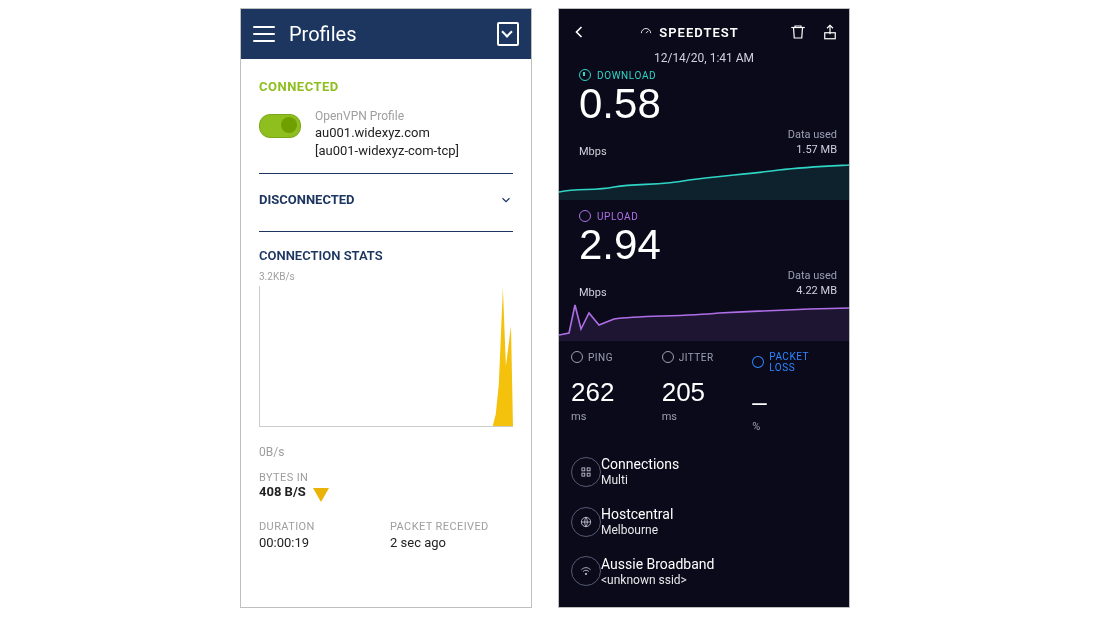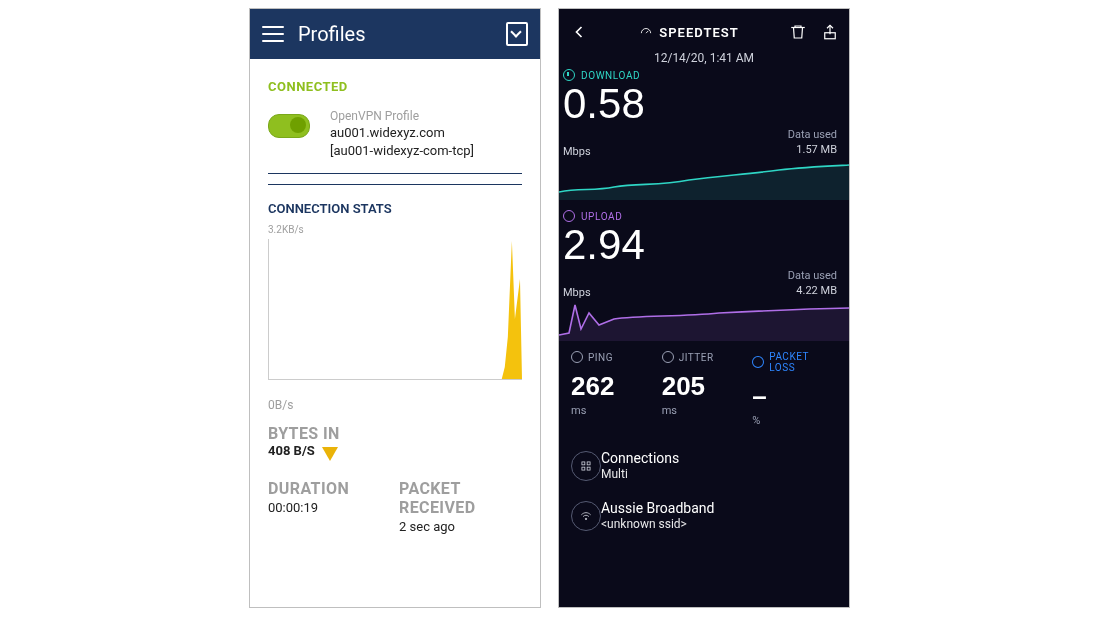--- a/index.html
+++ b/index.html
@@ -1,85 +1,85 @@
 <!DOCTYPE html>
 <html><head>
 <meta charset="utf-8">
 <style>
   html,body{margin:0;padding:0;font-family:-apple-system,BlinkMacSystemFont,"Segoe UI",Roboto,Arial,sans-serif;background:#fff}
   .stage{width:1110px;height:617px;position:relative}
   .phone{position:absolute;top:8px;width:292px;height:600px;border:1px solid #bfbfbf;box-sizing:border-box;overflow:hidden}
-  .phone-left{left:249px;background:#fff}
+  .phone-left{left:240px;background:#fff}
   .phone-right{left:558px;background:#0a0a1a;color:#fff}
 
   
   .ovpn-hdr{height:50px;background:#1c3660;color:#fff;display:flex;align-items:center;padding:0 12px;justify-content:space-between}
   .ovpn-hdr-left{display:flex;align-items:center;gap:14px}
   .burger{width:22px;height:16px;display:flex;flex-direction:column;justify-content:space-between}
   .burger span{display:block;height:2px;background:#fff;border-radius:1px}
   .ovpn-title{font-size:20px;font-weight:400}
   .import-ic{width:18px;height:20px;border:2px solid #fff;border-radius:2px;position:relative}
   .import-ic:after{content:"";position:absolute;left:4px;top:4px;width:6px;height:6px;border-left:2px solid #fff;border-bottom:2px solid #fff;transform:rotate(-45deg)}
   .ovpn-body{padding:20px 18px 8px 18px;color:#1c3660;font-size:13px}
   .ovpn-connected{color:#8fbf1f;font-weight:700;letter-spacing:.5px;font-size:13px;margin-bottom:14px}
-  .ovpn-prof{display:flex;gap:20px;align-items:flex-start;margin-bottom:14px}
+  .ovpn-prof{display:flex;gap:14px;align-items:flex-start;margin-bottom:14px}
   .ovpn-toggle{width:40px;height:22px;border-radius:11px;background:#8fbf1f;position:relative;flex:0 0 40px;border:1px solid #7aa81a;margin-top:6px}
   .ovpn-toggle:after{content:"";position:absolute;width:16px;height:16px;border-radius:50%;background:#6fa000;top:2px;right:3px}
   .ovpn-prof-text{line-height:1.35}
   .ovpn-prof-cap{color:#9e9e9e;font-size:12px}
   .ovpn-prof-main{color:#222;font-size:13px}
   .ovpn-hr{border:none;border-top:1px solid #1c3660;margin:10px 0 0 0}
   .ovpn-disc{display:flex;align-items:center;justify-content:space-between;padding:18px 0 14px 0;font-weight:700;font-size:13px;color:#1c3660}
   .chev{width:14px;height:14px}
   .chev svg{width:14px;height:14px;fill:none;stroke:#1c3660;stroke-width:2}
   .ovpn-stats-h{color:#1c3660;font-weight:600;font-size:13px;padding:16px 0 8px 0}
   .ovpn-graph{position:relative;height:140px;border-left:1px solid #ccc;border-bottom:1px solid #ccc;margin-top:4px}
   .ovpn-graph svg{position:absolute;inset:0;width:100%;height:100%}
   .ovpn-bytes{display:flex;gap:8px;margin-top:12px}
   .ovpn-bytes .cell{flex:1}
-  .cap{color:#9e9e9e;font-size:16px;font-weight:700;letter-spacing:.4px}
+  .cap{color:#9e9e9e;font-size:11px;font-weight:400;letter-spacing:.4px}
   .val{color:#222;font-size:13px;font-weight:700;margin-top:2px}
   .arrow{display:inline-block;width:0;height:0;vertical-align:middle}
   .arrow.down{border-left:8px solid transparent;border-right:8px solid transparent;border-top:14px solid #eab308;position:relative;top:2px;margin-left:4px}
   .arrow.up{border-left:8px solid transparent;border-right:8px solid transparent;border-bottom:14px solid #f97316;position:relative;top:-2px;margin-right:6px}
   .ovpn-bot{display:flex;gap:8px;margin-top:20px}
   .ovpn-bot .cell{flex:1}
 
   
   .st-hdr{height:46px;display:flex;align-items:center;justify-content:space-between;padding:0 10px}
   .st-back{width:20px;height:20px}
   .st-back svg{width:20px;height:20px;fill:none;stroke:#fff;stroke-width:2}
   .st-title{display:flex;align-items:center;gap:6px;font-size:13px;letter-spacing:1px;font-weight:600}
   .st-title .gauge{width:14px;height:14px}
   .st-title .gauge svg{width:14px;height:14px;fill:none;stroke:#fff;stroke-width:1.5}
   .st-hdr-icons{display:flex;gap:14px}
   .st-ic{width:18px;height:18px}
   .st-ic svg{width:18px;height:18px;fill:none;stroke:#fff;stroke-width:1.6}
   .st-date{text-align:center;font-size:12px;color:#cfd2dc;margin-top:-4px;}
 
-  .st-sec{padding:4px 12px 0 4px}
+  .st-sec{padding:4px 12px 0 20px}
   .st-caprow{display:flex;align-items:center;gap:6px;font-size:10px;letter-spacing:.6px}
   .st-caprow.dl{color:#2fd6c5}
   .st-caprow.ul{color:#b06fe8}
   .ring{width:10px;height:10px;border:1.5px solid currentColor;border-radius:50%;display:inline-block;position:relative}
   .ring.dl:after{content:"";position:absolute;left:3px;top:2px;width:2px;height:4px;background:currentColor}
   .st-big{font-size:42px;font-weight:300;line-height:1;margin-top:2px;font-family:"Helvetica Neue",Arial,sans-serif}
   .st-unit{font-size:11px;color:#cfd2dc;margin-top:20px}
   .st-valrow{display:flex;justify-content:space-between;align-items:flex-end}
   .st-du{text-align:right;font-size:11px;color:#cfd2dc;line-height:1.35}
   .st-sub{color:#9aa0b4}
 
   .st-wave{height:42px;position:relative;margin-bottom:6px}
   .st-wave svg{width:100%;height:100%}
 
   .st-metrics{display:flex;padding:4px 12px 10px 12px;gap:6px}
   .st-metric{flex:1}
   .st-mcap{display:flex;align-items:center;gap:5px;color:#9aa0b4;font-size:10px;letter-spacing:.5px}
   .st-mcap .mic{width:10px;height:10px;border:1.3px solid #9aa0b4;border-radius:50%;display:inline-block}
-  .st-mval{font-size:26px;font-weight:700;margin-top:8px;font-family:"Helvetica Neue",Arial,sans-serif}
+  .st-mval{font-size:26px;font-weight:400;margin-top:14px;font-family:"Helvetica Neue",Arial,sans-serif}
   .st-munit{font-size:11px;color:#9aa0b4;margin-top:2px}
 
   .st-list{padding:4px 8px 0 8px}
   .st-row{display:flex;align-items:center;gap:0;padding:8px 4px}
   .st-row-ic{width:28px;height:28px;border:1px solid #555a72;border-radius:50%;display:flex;align-items:center;justify-content:center;flex:0 0 28px}
   .st-row-ic svg{width:14px;height:14px;fill:none;stroke:#cfd2dc;stroke-width:1.4}
   .st-row-txt{line-height:1.3}
   .st-row-t{font-size:14px;color:#fff}
   .st-row-s{font-size:12px;color:#fff;opacity:.9}
 </style>
@@ -108,20 +108,28 @@
         <div class="ovpn-toggle"></div>
         <div class="ovpn-prof-text">
           <div class="ovpn-prof-cap">OpenVPN Profile</div>
           <div class="ovpn-prof-main">au001.widexyz.com</div>
           <div class="ovpn-prof-main">[au001-widexyz-com-tcp]</div>
         </div>
       </div>
 
       <hr class="ovpn-hr">
 
+      <div class="ovpn-disc">
+        <span>DISCONNECTED</span>
+        <span class="chev">
+          <svg viewBox="0 0 24 24">
+              <polyline points="6 9 12 15 18 9"></polyline>
+            </svg>
+        </span>
+      </div>
 
       <hr class="ovpn-hr">
 
       <div class="ovpn-stats-h">CONNECTION STATS</div>
 
       <div style="font-size:10px;color:#9e9e9e">3.2KB/s</div>
       <div class="ovpn-graph">
         <svg viewBox="0 0 250 140" preserveAspectRatio="none">
           <path d="M0,140 L230,140 L233,128 L236,98 L240,2 L243,80 L248,40 L250,140 Z" fill="#f4c20d"></path>
         </svg>
@@ -270,20 +278,34 @@
             </svg>
         </div>
         <div class="st-row-txt">
           <div class="st-row-t">Connections</div>
           <div class="st-row-s">Multi</div>
         </div>
       </div>
       <div class="st-row">
         <div class="st-row-ic">
           <svg viewBox="0 0 24 24">
+              <circle cx="12" cy="12" r="8"></circle>
+              <path d="M4 12h16"></path>
+              <path d="M12 4c3 3 3 13 0 16"></path>
+              <path d="M12 4c-3 3-3 13 0 16"></path>
+            </svg>
+        </div>
+        <div class="st-row-txt">
+          <div class="st-row-t">Hostcentral</div>
+          <div class="st-row-s">Melbourne</div>
+        </div>
+      </div>
+      <div class="st-row">
+        <div class="st-row-ic">
+          <svg viewBox="0 0 24 24">
               <path d="M4 10c5-5 11-5 16 0"></path>
               <path d="M7 13c3-3 7-3 10 0"></path>
               <circle cx="12" cy="17" r="1.2" fill="#cfd2dc"></circle>
             </svg>
         </div>
         <div class="st-row-txt">
           <div class="st-row-t">Aussie Broadband</div>
           <div class="st-row-s">&lt;unknown ssid&gt;</div>
         </div>
       </div>

